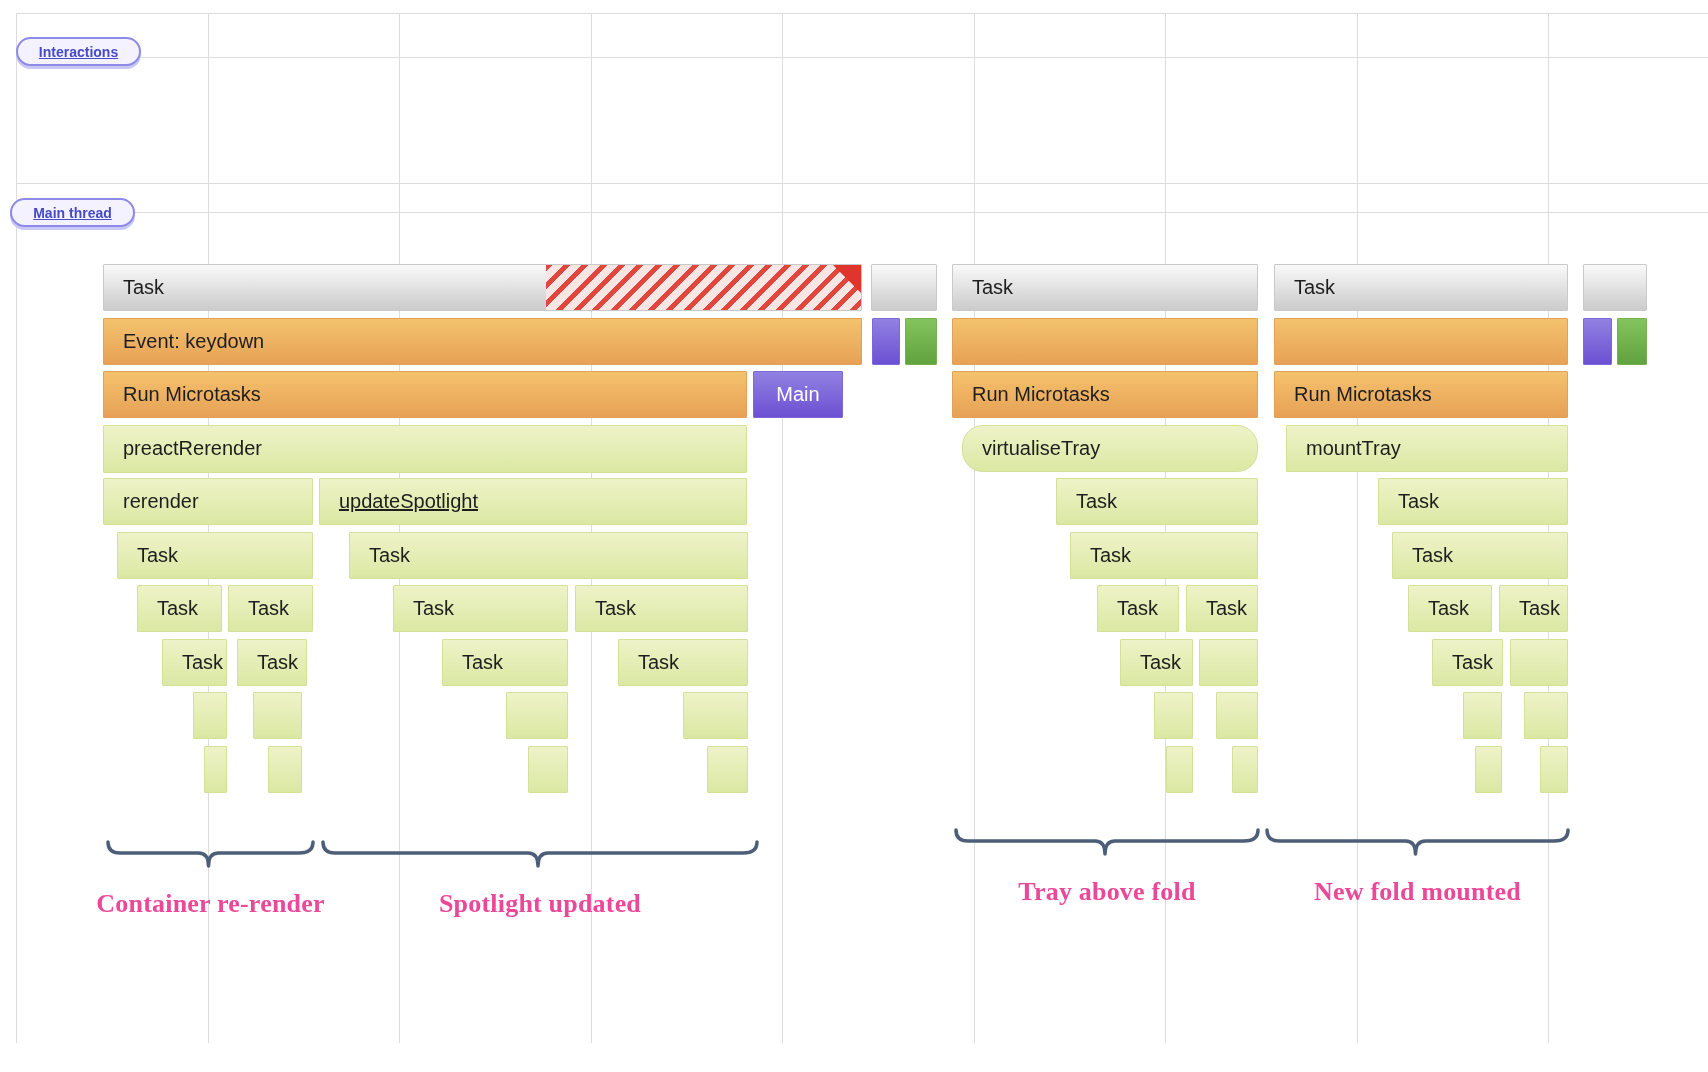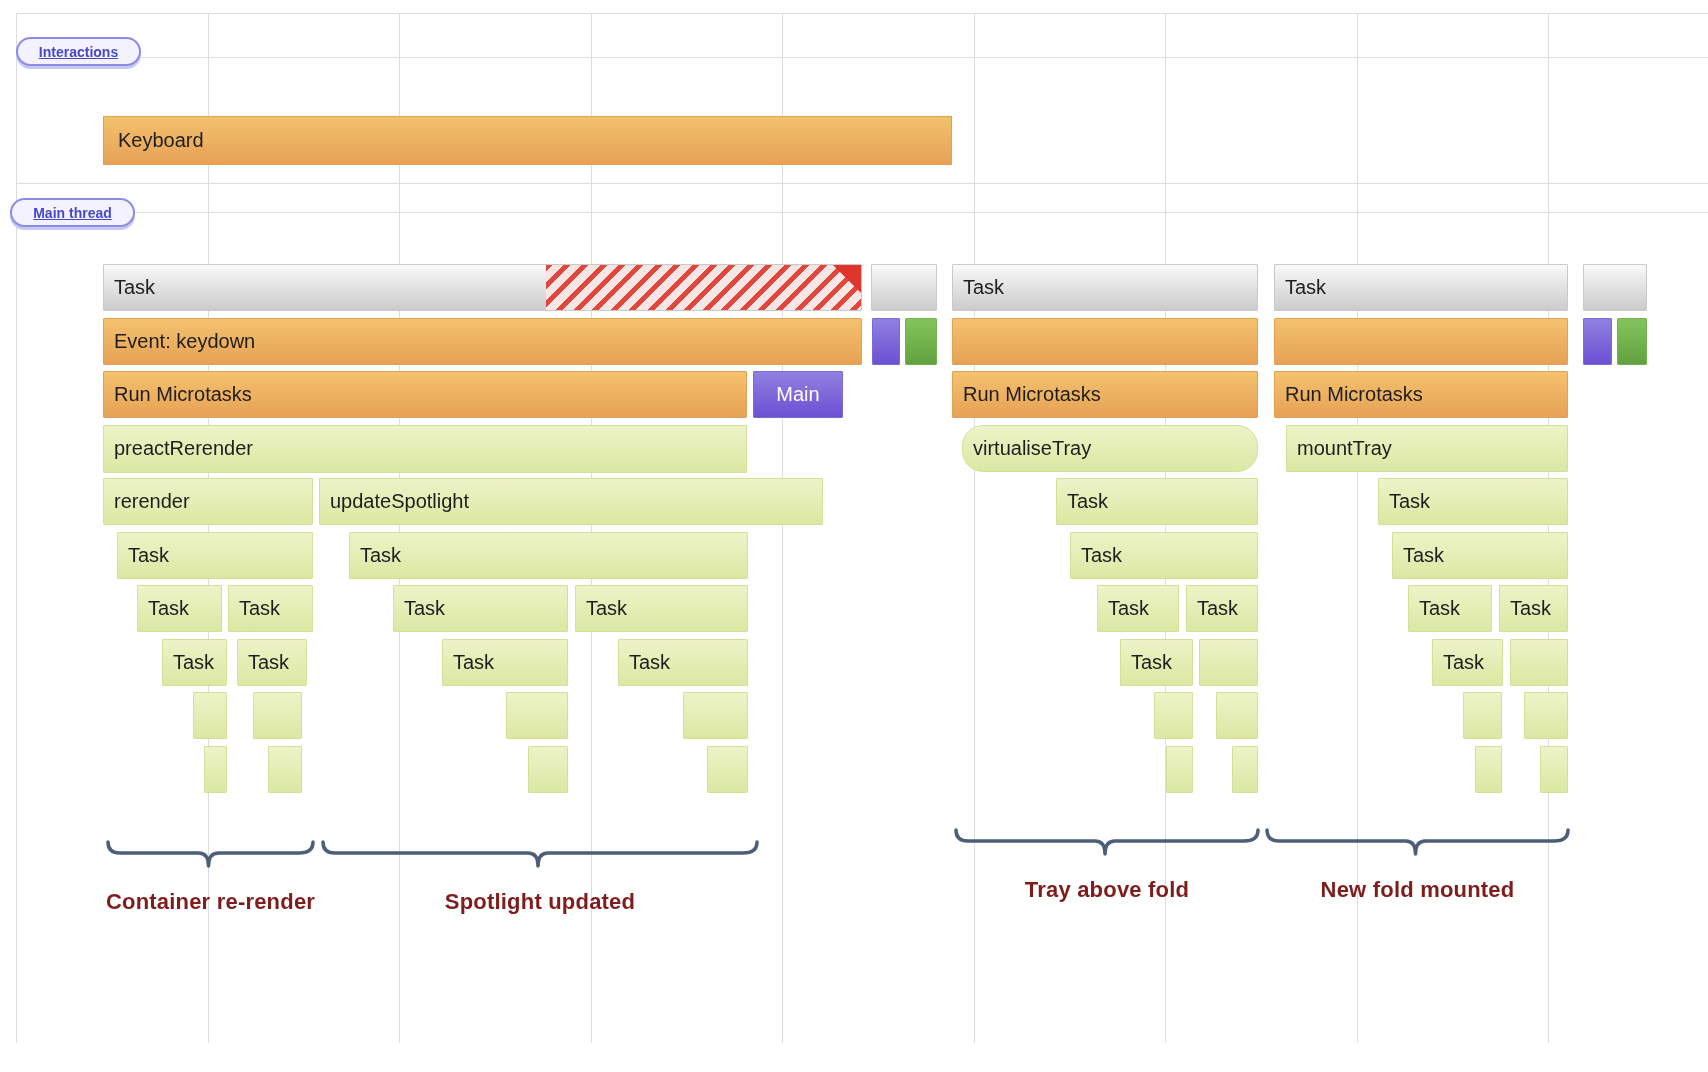--- a/index.html
+++ b/index.html
@@ -4,43 +4,43 @@
 <style>
   html,body{margin:0;padding:0;background:#ffffff;}
   #screen{
     position:relative;width:1708px;height:1072px;background:#ffffff;overflow:hidden;
     font-family:"Liberation Sans","DejaVu Sans",sans-serif;
   }
   .vline{position:absolute;width:1px;background:#dcdce1;}
   .hline{position:absolute;height:1px;background:#dcdce1;}
   .bar{
     position:absolute;box-sizing:border-box;font-size:20px;color:#1e1e1e;
-    line-height:45px;padding-left:10px;white-space:nowrap;overflow:hidden;border-radius:1px;
+    line-height:45px;padding-left:19px;white-space:nowrap;overflow:hidden;border-radius:1px;
   }
   .bar-gray{background:linear-gradient(#f9f9f9,#cbcbcb);border:1px solid #c9c9c9;}
   .bar-orange{background:linear-gradient(#f4c26d,#e7a156);border:1px solid #e2a159;}
   .bar-green{background:linear-gradient(#eef3c8,#dbe8a3);border:1px solid #d2e098;}
   .bar-purple{background:linear-gradient(#9181e1,#6c50d3);border:1px solid #7d68d8;color:#ffffff;padding-left:0;text-align:center;}
   .bar-paint{background:linear-gradient(#84c45e,#60a23e);border:1px solid #74b150;}
   .hatch{position:absolute;top:-1px;bottom:-1px;right:-1px;
     background:repeating-linear-gradient(135deg,#e2473d 0 5px,#f7e6e4 5px 13px);}
   .warn-tri{position:absolute;top:-1px;right:-1px;width:0;height:0;
     border-left:30px solid transparent;border-top:30px solid #df352c;}
   .pill{
     position:absolute;width:125px;height:29px;border-radius:15px;background:#f3f2fe;
     border:2px solid #8e8be8;box-shadow:0 3px 0 #c9c7f3;display:flex;align-items:center;
     justify-content:center;font-size:14px;font-weight:700;color:#4649c8;box-sizing:border-box;text-decoration:underline;
   }
   .keyboard{
     position:absolute;background:linear-gradient(#f2c16c,#e7a157);border:1px solid #e0a055;
     box-sizing:border-box;font-size:20px;color:#1e1e1e;padding-left:14px;display:flex;align-items:center;
   }
   .anno-label{
-    position:absolute;transform:translateX(-50%);font-size:22px;font-weight:700;
-    color:#7f1d1d;white-space:nowrap;letter-spacing:.2px;
+    position:absolute;transform:translateX(-50%);font-size:26px;font-weight:700;
+    color:#ec4899;white-space:nowrap;letter-spacing:.2px;font-family:Liberation Serif, serif;
   }
   .brace{position:absolute;}
   .brace path{stroke:#4d5f78;stroke-width:3.5;fill:none;stroke-linecap:round;stroke-linejoin:round;}
 </style>
 </head>
 <body>
 
 <div id="screen">
   <div id="grid-layer">
       <div class="vline" style="left: 16px; top: 13px; height: 1030px;"></div>
@@ -55,36 +55,33 @@
       <div class="hline" style="top: 13px; left: 16px; width: 1692px;"></div>
       <div class="hline" style="top: 57px; left: 16px; width: 1692px;"></div>
       <div class="hline" style="top: 183px; left: 16px; width: 1692px;"></div>
       <div class="hline" style="top: 212px; left: 16px; width: 1692px;"></div>
     </div>
 
   <div class="pill" style="left:16px;top:37px;">
     <span>Interactions</span>
   </div>
 
-  <div class="keyboard" style="left:103px;top:116px;width:849px;height:49px;">
-    <span>Keyboard</span>
-  </div>
 
   <div class="pill" style="left:10px;top:198px;">
     <span>Main thread</span>
   </div>
 
   <div id="bars-layer">
       <div class="bar bar-gray" style="left: 103px; top: 264px; width: 759px; height: 47px;"><span>Task</span><div class="hatch" style="left: 442px;"></div><div class="warn-tri"></div></div>
       <div class="bar bar-orange" style="left: 103px; top: 318px; width: 759px; height: 47px;"><span>Event: keydown</span></div>
       <div class="bar bar-orange" style="left: 103px; top: 371px; width: 644px; height: 47px;"><span>Run Microtasks</span></div>
       <div class="bar bar-purple" style="left: 753px; top: 371px; width: 90px; height: 47px;"><span>Main</span></div>
       <div class="bar bar-green" style="left: 103px; top: 425px; width: 644px; height: 48px;"><span>preactRerender</span></div>
       <div class="bar bar-green" style="left: 103px; top: 478px; width: 210px; height: 47px;"><span>rerender</span></div>
-      <div class="bar bar-green" style="left: 319px; top: 478px; width: 504px; height: 47px;"><span>updateSpotlight</span></div>
+      <div class="bar bar-green" style="left: 319px; top: 478px; width: 428px; height: 47px; text-decoration: underline;"><span>updateSpotlight</span></div>
       <div class="bar bar-green" style="left: 117px; top: 532px; width: 196px; height: 47px;"><span>Task</span></div>
       <div class="bar bar-green" style="left: 349px; top: 532px; width: 399px; height: 47px;"><span>Task</span></div>
       <div class="bar bar-green" style="left: 137px; top: 585px; width: 85px; height: 47px;"><span>Task</span></div>
       <div class="bar bar-green" style="left: 228px; top: 585px; width: 85px; height: 47px;"><span>Task</span></div>
       <div class="bar bar-green" style="left: 393px; top: 585px; width: 175px; height: 47px;"><span>Task</span></div>
       <div class="bar bar-green" style="left: 575px; top: 585px; width: 173px; height: 47px;"><span>Task</span></div>
       <div class="bar bar-green" style="left: 162px; top: 639px; width: 65px; height: 47px;"><span>Task</span></div>
       <div class="bar bar-green" style="left: 237px; top: 639px; width: 70px; height: 47px;"><span>Task</span></div>
       <div class="bar bar-green" style="left: 442px; top: 639px; width: 126px; height: 47px;"><span>Task</span></div>
       <div class="bar bar-green" style="left: 618px; top: 639px; width: 130px; height: 47px;"><span>Task</span></div>

